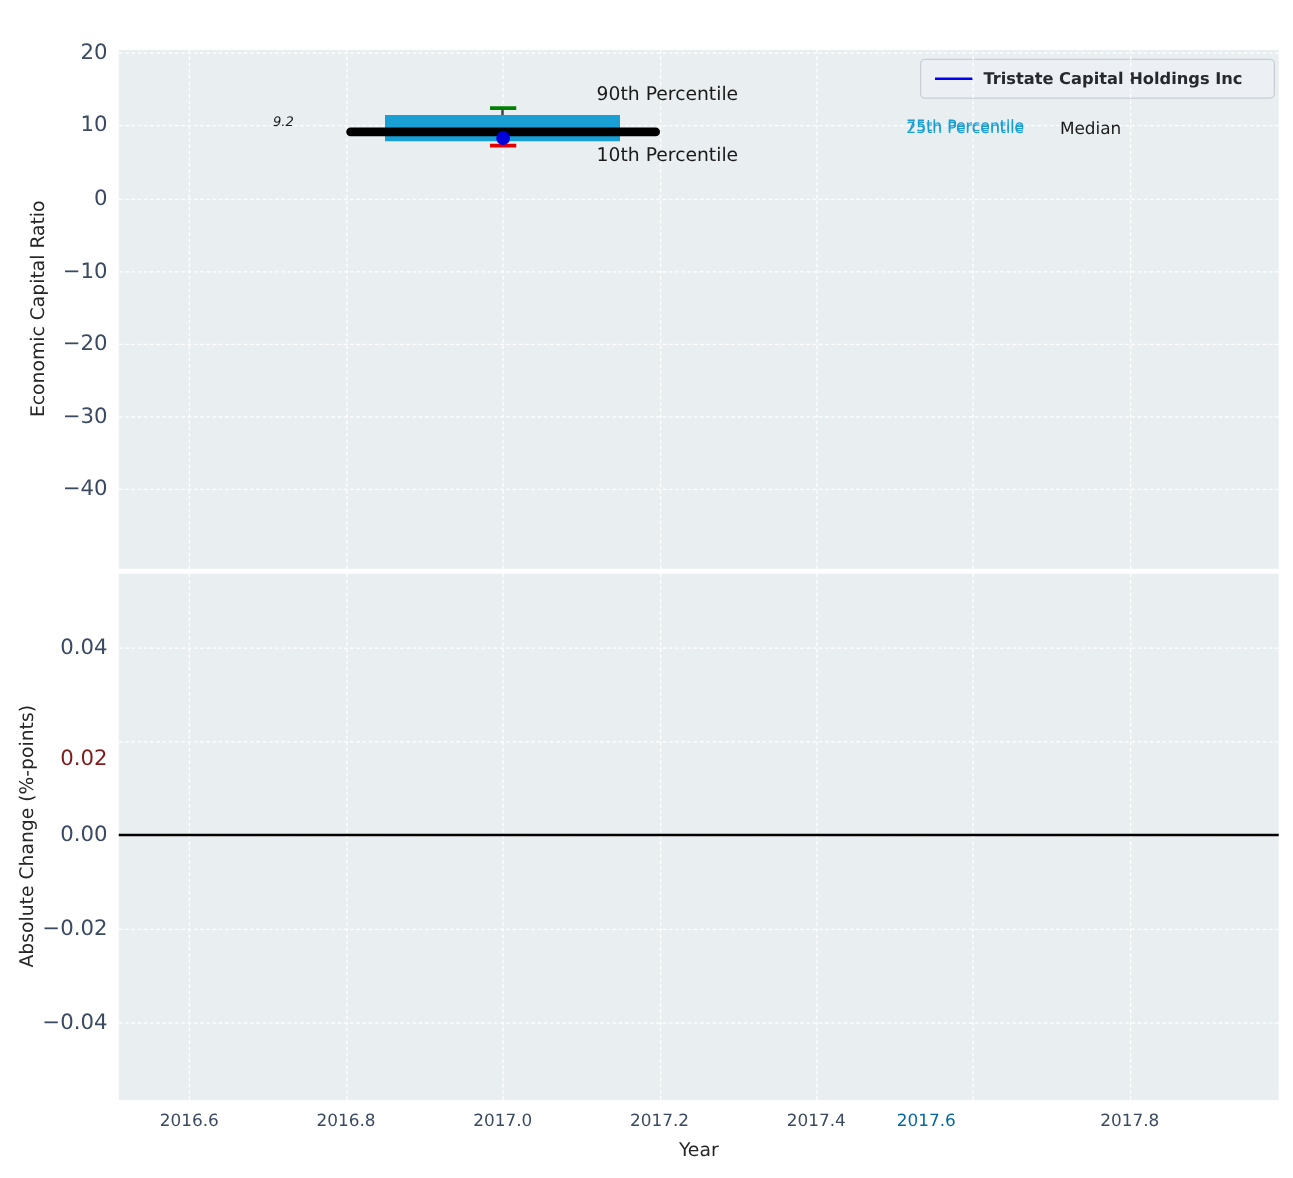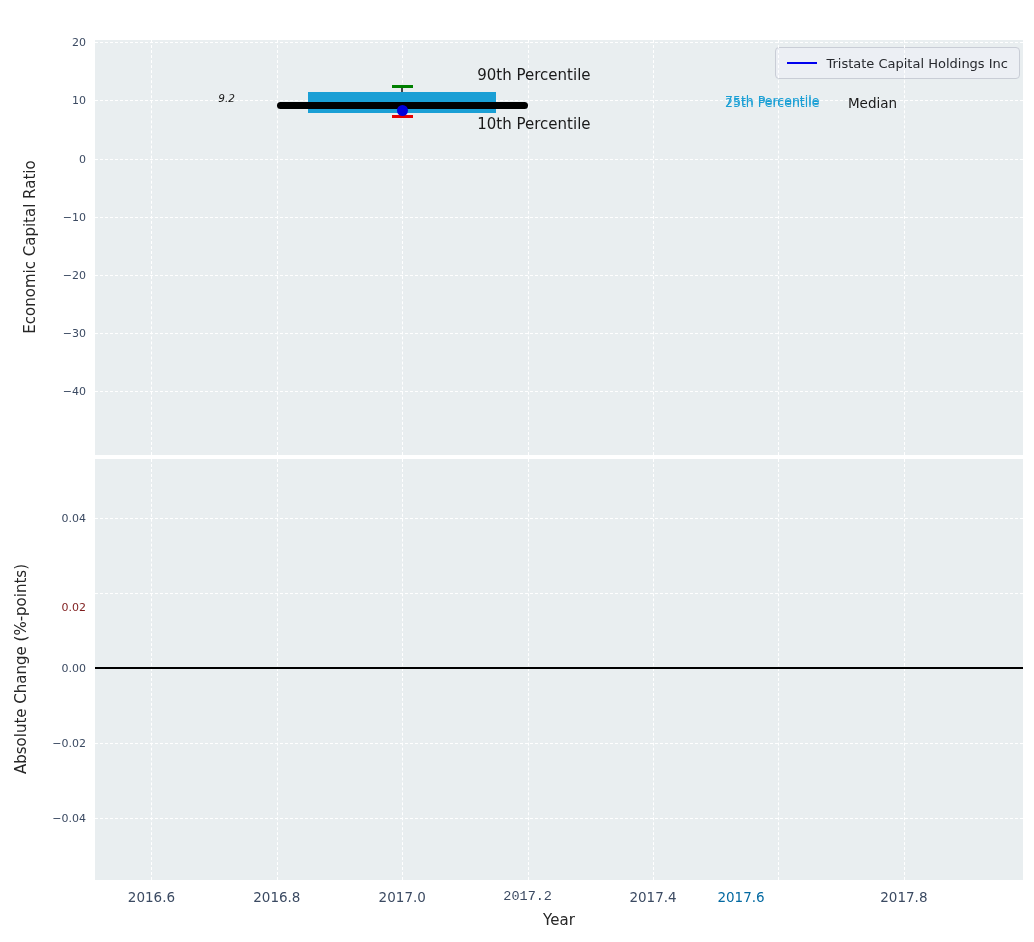--- a/index.html
+++ b/index.html
@@ -10,35 +10,35 @@
   .chart-title {
     position:absolute; left:559px; top:6px; transform:translateX(-50%);
     font-size:21px; color:#2b2b30; white-space:nowrap;
   }
   .axes { position:absolute; overflow:visible; }
   .gridline { position:absolute; pointer-events:none; }
   .gridline.h { left:0; right:0; border-top:1px dashed #ffffff; }
   .gridline.v { top:0; bottom:0; border-left:1px dashed #ffffff; }
   .ytick {
     position:absolute; right:100%; margin-right:9px; transform:translateY(-50%);
-    font-size:11px; white-space:nowrap;
+    font-size:17px; white-space:nowrap;
   }
   .xtick {
     position:absolute; top:100%; margin-top:9px; transform:translateX(-50%);
     font-size:13.5px; white-space:nowrap;
   }
   .axis-label { position:absolute; font-size:15px; color:#262626; white-space:nowrap; }
   .axis-label.y { transform:translate(-50%,-50%) rotate(-90deg); }
   .axis-label.x { transform:translateX(-50%); }
   .annotation { position:absolute; transform:translate(-50%,-50%); white-space:nowrap; }
   .shape { position:absolute; }
   .legend {
     position:absolute; top:7px; right:3px; display:flex; align-items:center; gap:9px;
     background:rgba(236,239,244,0.92); border:1px solid #c9cdd6; border-radius:4px;
-    padding:5px 11px 5px 11px; height:20px;
+    padding:5px 25px 5px 11px; height:20px;font-weight:bold;
   }
   .legend-line { display:inline-block; width:30px; height:0; border-top:2.5px solid #0000ee; }
   .legend-label { font-size:13px; color:#27292e; white-space:nowrap; }
 </style>
 </head>
 <body>
 
 <div class="figure">
 
 
@@ -96,21 +96,21 @@
       <div class="gridline h" style="top: 283.791px; border-top-color: rgb(255, 255, 255);"></div>
       <div class="gridline h" style="top: 358.768px; border-top-color: rgb(255, 255, 255);"></div>
       <div class="ytick" style="top: 58.8575px; color: rgb(59, 74, 98);">0.04</div>
       <div class="ytick" style="top: 148px; color: #7f1d1d; margin-left: 44px;">0.02</div>
       <div class="ytick" style="top: 208.813px; color: rgb(59, 74, 98);">0.00</div>
       <div class="ytick" style="top: 283.791px; color: rgb(59, 74, 98);">−0.02</div>
       <div class="ytick" style="top: 358.768px; color: rgb(59, 74, 98);">−0.04</div>
       <div class="xtick" style="left: 56.4324px; color: rgb(59, 74, 98);">2016.6</div>
       <div class="xtick" style="left: 181.838px; color: rgb(59, 74, 98);">2016.8</div>
       <div class="xtick" style="left: 307.243px; color: rgb(59, 74, 98);">2017.0</div>
-      <div class="xtick" style="left: 432.649px; color: rgb(59, 74, 98); font-family: Liberation Mono, monospace;">2017.2</div>
+      <div class="xtick" style="left: 432.649px; color: rgb(59, 74, 98);">2017.2</div>
       <div class="xtick" style="left: 558.054px; color: rgb(59, 74, 98);">2017.4</div>
       <div class="xtick" style="left: 646px; color: #0369a1;">2017.6</div>
       <div class="xtick" style="left: 808.865px; color: rgb(59, 74, 98);">2017.8</div>
       <div class="shape" style="left: 0px; width: 928px; top: 207.813px; height: 2px; background: rgb(0, 0, 0);"></div>
     </div>
 
   <div class="axis-label y" style="left: 30px; top: 247px; color: rgb(38, 38, 38);">Economic Capital Ratio</div>
 
   <div class="axis-label y" style="left: 21px; top: 669px; color: rgb(38, 38, 38);">Absolute Change (%-points)</div>
 

